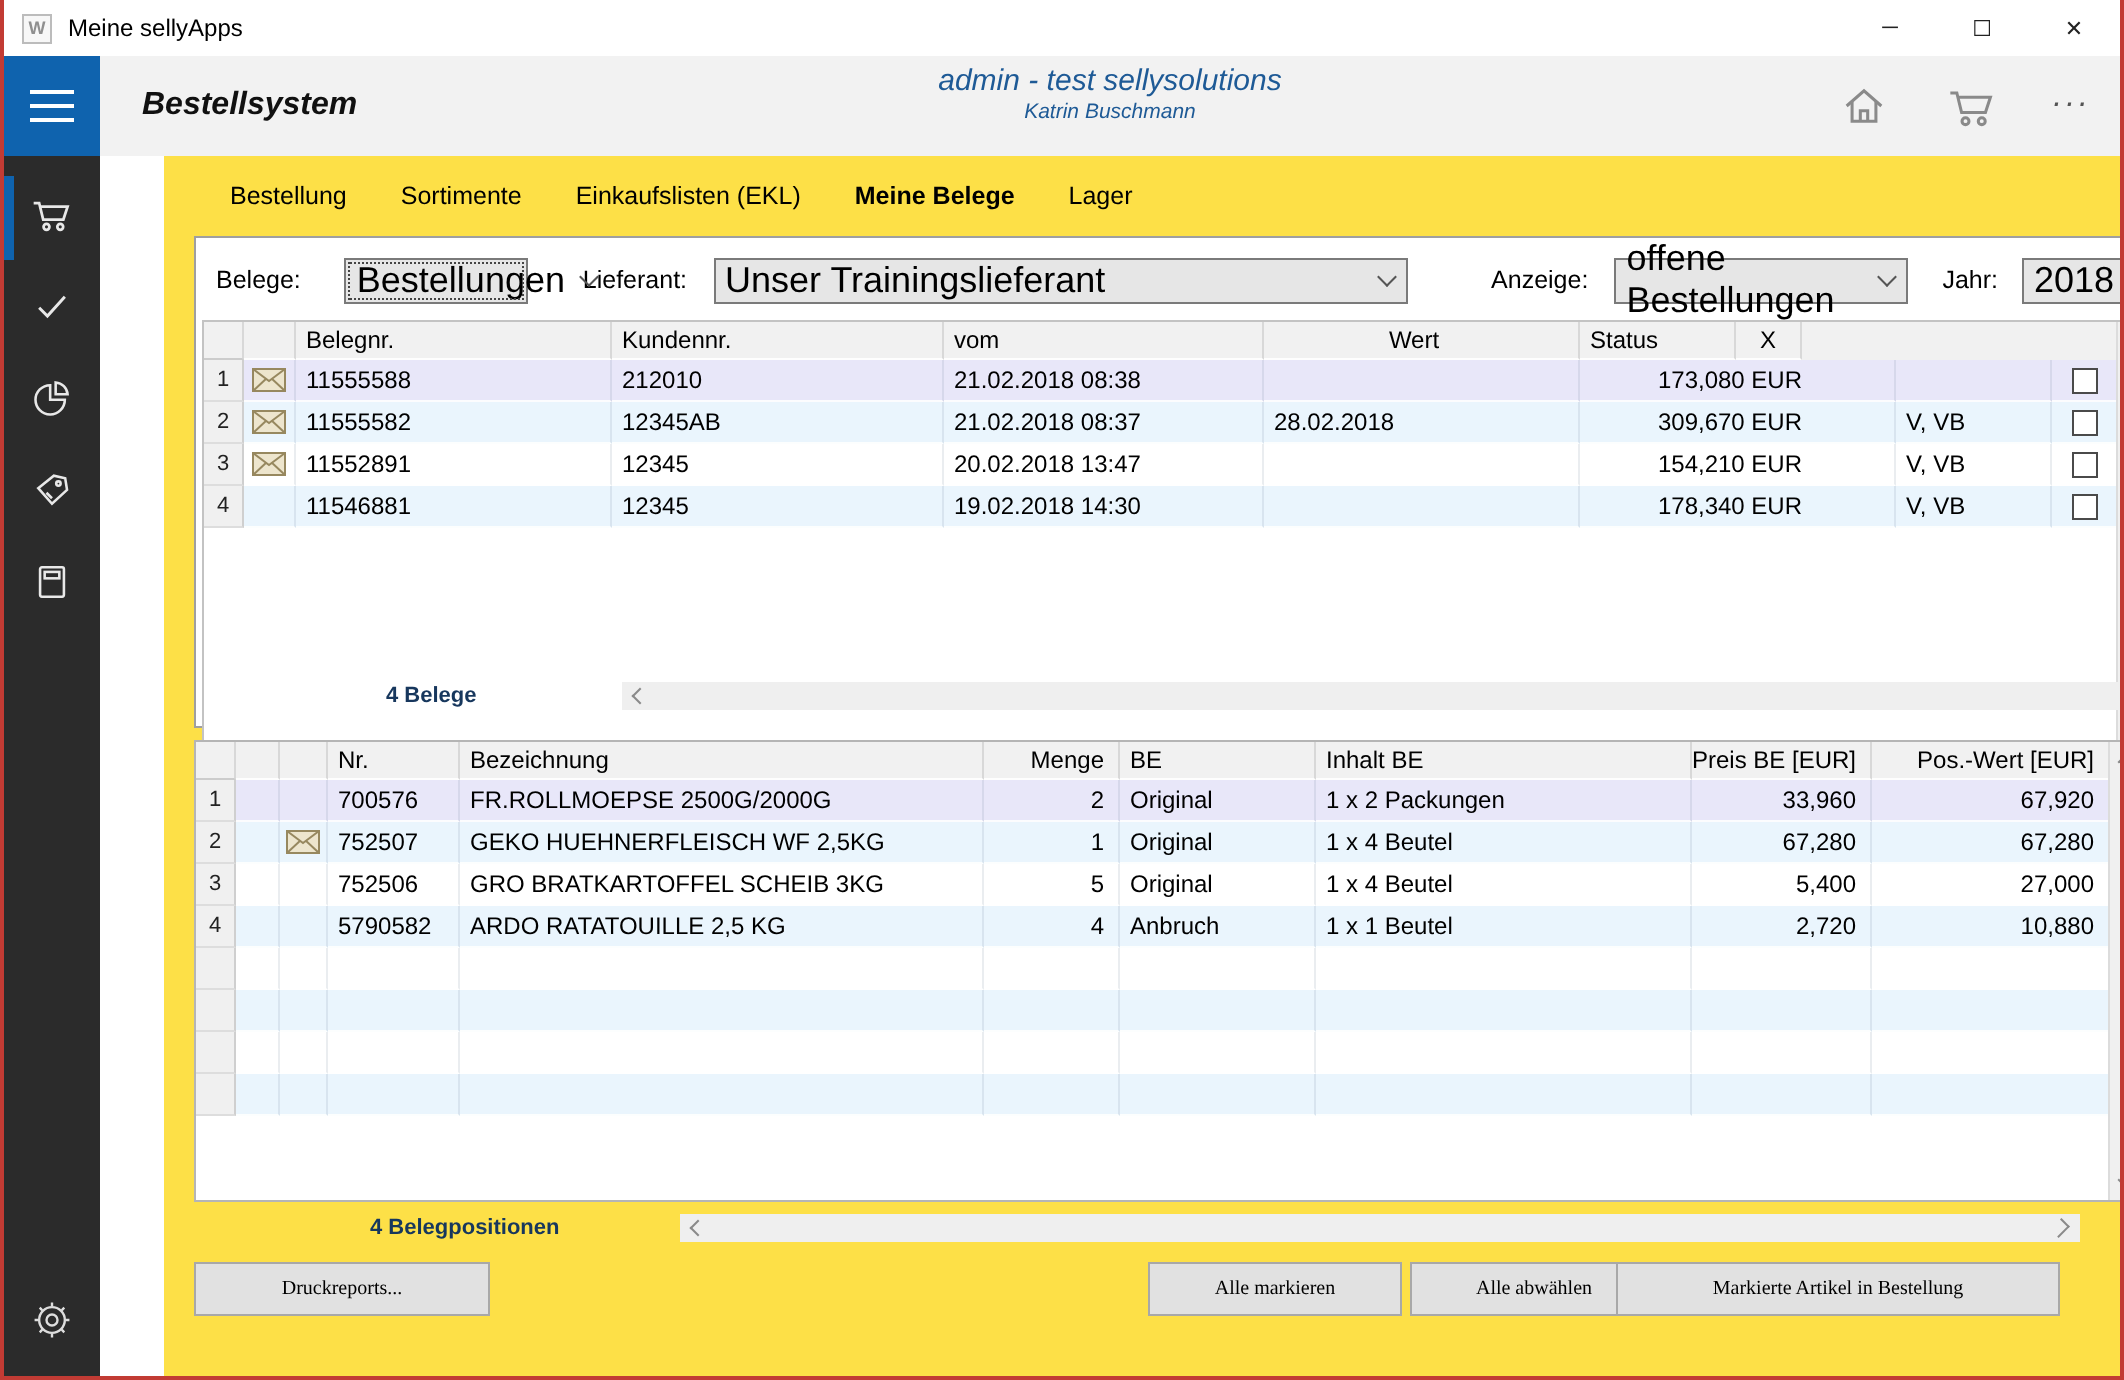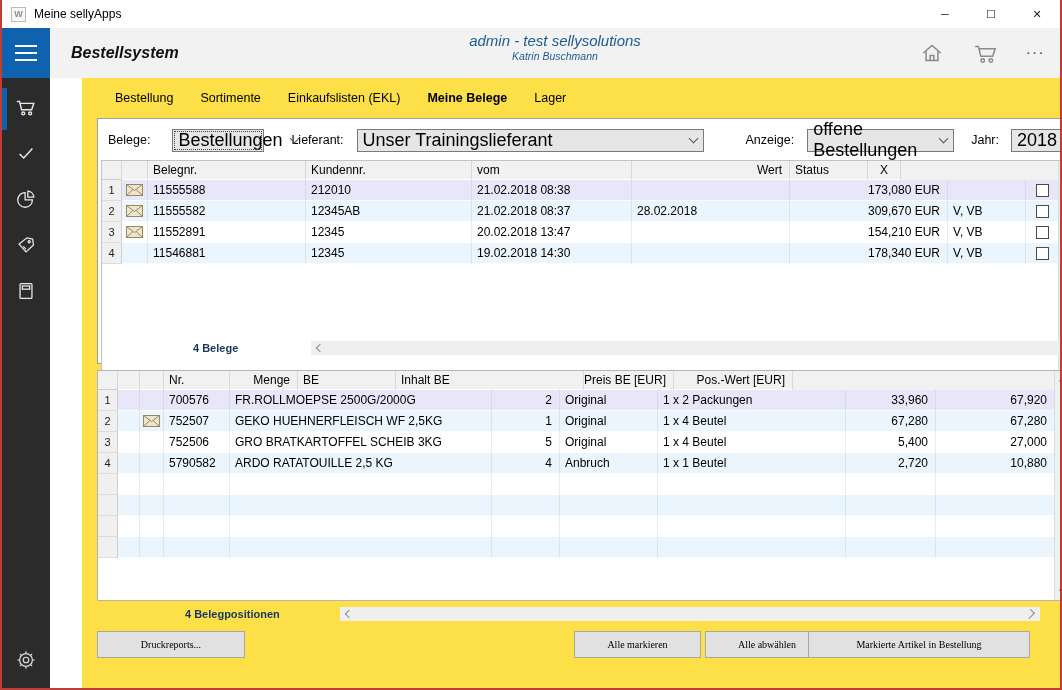--- a/index.html
+++ b/index.html
@@ -57,21 +57,21 @@
   .right { text-align:right; padding-right:7px; padding-left:0; }
   .center { text-align:center; padding-left:0; }
   .rsel  { background:#e8e7f9; }
   .ralt  { background:#eaf5fd; }
   .rwhite{ background:#ffffff; }
   .trow .c:not(.num), .trow .d:not(.num) { border-bottom:1px solid rgba(255,255,255,0.9); }
 
   
   .c0{width:20px;} .c1{width:26px; display:flex; align-items:center; justify-content:center; padding-left:0;}
   .c2{width:158px;} .c3{width:166px;} .c4{width:160px;} .c5{width:158px;}
-  .c6{width:158px;} .c7{width:78px;} .c8{width:33px; display:flex; align-items:center; justify-content:center; padding-left:0;}
+  .c6{width:158px;text-align:center;} .c7{width:78px;} .c8{width:33px; display:flex; align-items:center; justify-content:center; padding-left:0;}
 
   
   .d0{width:20px;} .d1{width:22px;} .d2{width:24px; display:flex; align-items:center; justify-content:center; padding-left:0;}
   .d3{width:66px;} .d4{width:262px;} .d5{width:68px;} .d6{width:98px;} .d7{width:188px;}
   .d8{width:90px;} .d9{width:119px;}
 
   .upper-tbl { margin:8px 0 0 3px; width:975px; height:212px; border:1px solid #c3c3c3; border-bottom:1px solid #d0d0d0; overflow:hidden; }
   .lower-wrap { margin:6px 0 0 15px; width:975px; height:231px; border:1px solid #b5b5b5; position:relative; background:#fff; overflow:hidden; }
 
   
@@ -337,20 +337,21 @@
           </div>
         </div>
       </div>
 
       <div class="lower-wrap">
         <div class="trow thead">
           <div class="d d0 num"></div>
           <div class="d d1"></div>
           <div class="d d2"></div>
           <div class="d d3">Nr.</div>
+          <div class="d d4">Bezeichnung</div>
           <div class="d d5 right">Menge</div>
           <div class="d d6">BE</div>
           <div class="d d7">Inhalt BE</div>
           <div class="d d8 right">Preis BE [EUR]</div>
           <div class="d d9 right">Pos.-Wert [EUR]</div>
         </div>
 
         <div class="trow">
           <div class="d d0 num">1</div>
           <div class="d d1 rsel"></div>

